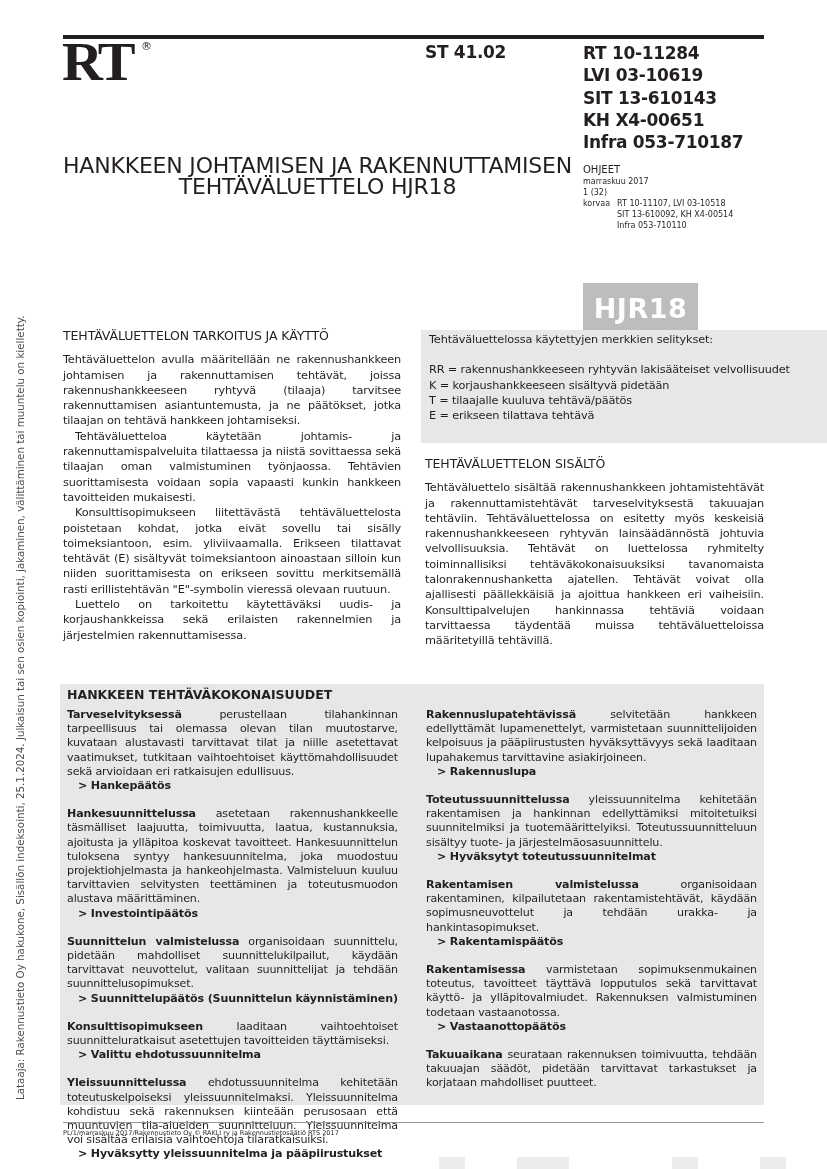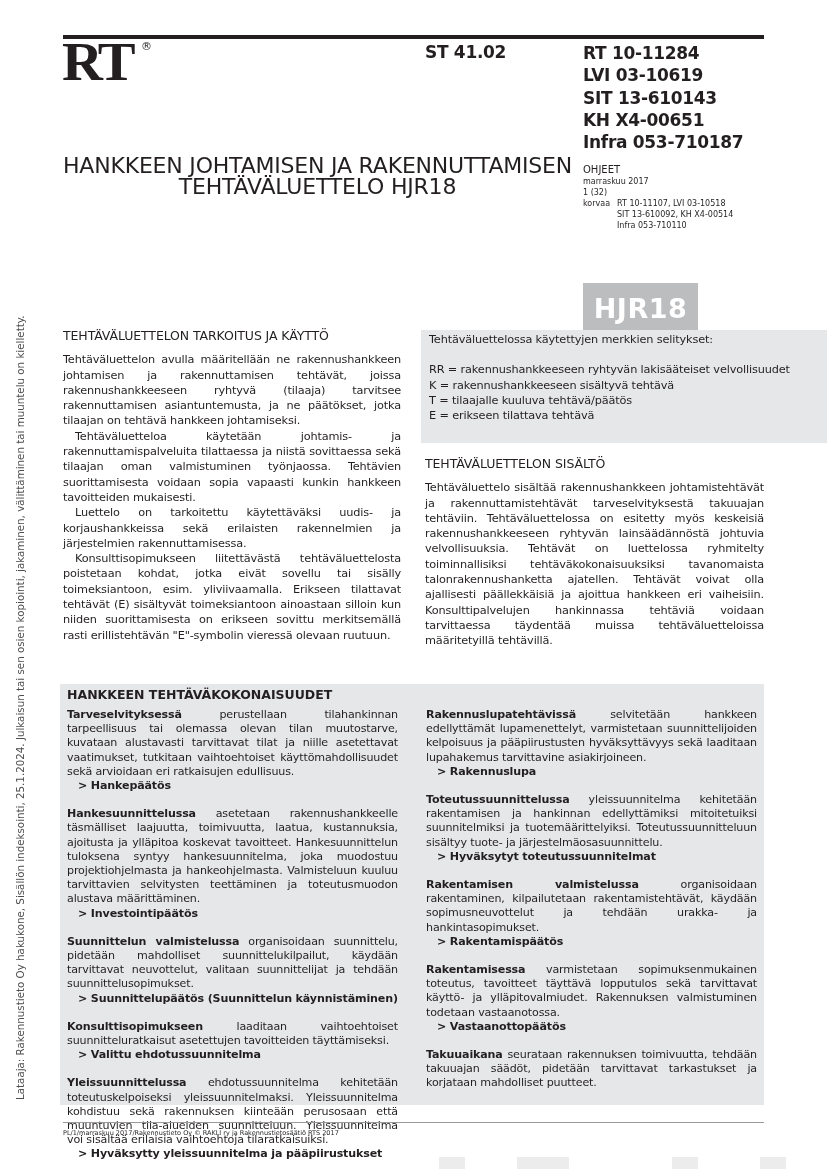--- a/index.html
+++ b/index.html
@@ -93,29 +93,29 @@
 </div>
 
 <div class="abs hjr-box">HJR18</div>
 
 <div class="abs side-note">Lataaja: Rakennustieto Oy hakukone, Sisällön indeksointi, 25.1.2024. Julkaisun tai sen osien kopiointi, jakaminen, välittäminen tai muuntelu on kielletty.</div>
 
 <div class="abs left-col col-text">
   <div class="h2">TEHTÄVÄLUETTELON TARKOITUS JA KÄYTTÖ</div>
   <p>Tehtäväluettelon avulla määritellään ne rakennushankkeen johtamisen ja rakennuttamisen tehtävät, joissa rakennushankkeeseen ryhtyvä (tilaaja) tarvitsee rakennuttamisen asiantuntemusta, ja ne päätökset, jotka tilaajan on tehtävä hankkeen johtamiseksi.</p>
   <p class="ind">Tehtäväluetteloa käytetään johtamis- ja rakennuttamispalveluita tilattaessa ja niistä sovittaessa sekä tilaajan oman valmistuminen työnjaossa. Tehtävien suorittamisesta voidaan sopia vapaasti kunkin hankkeen tavoitteiden mukaisesti.</p>
+  <p class="ind">Konsulttisopimukseen liitettävästä tehtäväluettelosta poistetaan kohdat, jotka eivät sovellu tai sisälly toimeksiantoon, esim. yliviivaamalla. Erikseen tilattavat tehtävät (E) sisältyvät toimeksiantoon ainoastaan silloin kun niiden suorittamisesta on erikseen sovittu merkitsemällä rasti erillistehtävän "E"-symbolin vieressä olevaan ruutuun.</p>
   <p class="ind">Luettelo on tarkoitettu käytettäväksi uudis- ja korjaushankkeissa sekä erilaisten rakennelmien ja järjestelmien rakennuttamisessa.</p>
-  <p class="ind">Konsulttisopimukseen liitettävästä tehtäväluettelosta poistetaan kohdat, jotka eivät sovellu tai sisälly toimeksiantoon, esim. yliviivaamalla. Erikseen tilattavat tehtävät (E) sisältyvät toimeksiantoon ainoastaan silloin kun niiden suorittamisesta on erikseen sovittu merkitsemällä rasti erillistehtävän "E"-symbolin vieressä olevaan ruutuun.</p>
 </div>
 
 <div class="abs legend-box col-text">
   <p>Tehtäväluettelossa käytettyjen merkkien selitykset:</p>
   <div class="spacer"></div>
   <p>RR = rakennushankkeeseen ryhtyvän lakisääteiset velvollisuudet</p>
-  <p>K = rakennushankkeeseen sisältyvä tehtävä</p>
+  <p>K = korjaushankkeeseen sisältyvä pidetään</p>
   <p>T = tilaajalle kuuluva tehtävä/päätös</p>
   <p>E = erikseen tilattava tehtävä</p>
 </div>
 
 <div class="abs right-col col-text">
   <div class="h2">TEHTÄVÄLUETTELON SISÄLTÖ</div>
   <p>Tehtäväluettelo sisältää rakennushankkeen johtamistehtävät ja rakennuttamistehtävät tarveselvityksestä takuuajan tehtäviin. Tehtäväluettelossa on esitetty myös keskeisiä rakennushankkeeseen ryhtyvän lainsäädännöstä johtuvia velvollisuuksia. Tehtävät on luettelossa ryhmitelty toiminnallisiksi tehtäväkokonaisuuksiksi tavanomaista talonrakennushanketta ajatellen. Tehtävät voivat olla ajallisesti päällekkäisiä ja ajoittua hankkeen eri vaiheisiin. Konsulttipalvelujen hankinnassa tehtäviä voidaan tarvittaessa täydentää muissa tehtäväluetteloissa määritetyillä tehtävillä.</p>
 </div>
 
 <div class="abs tasks-box"></div>

